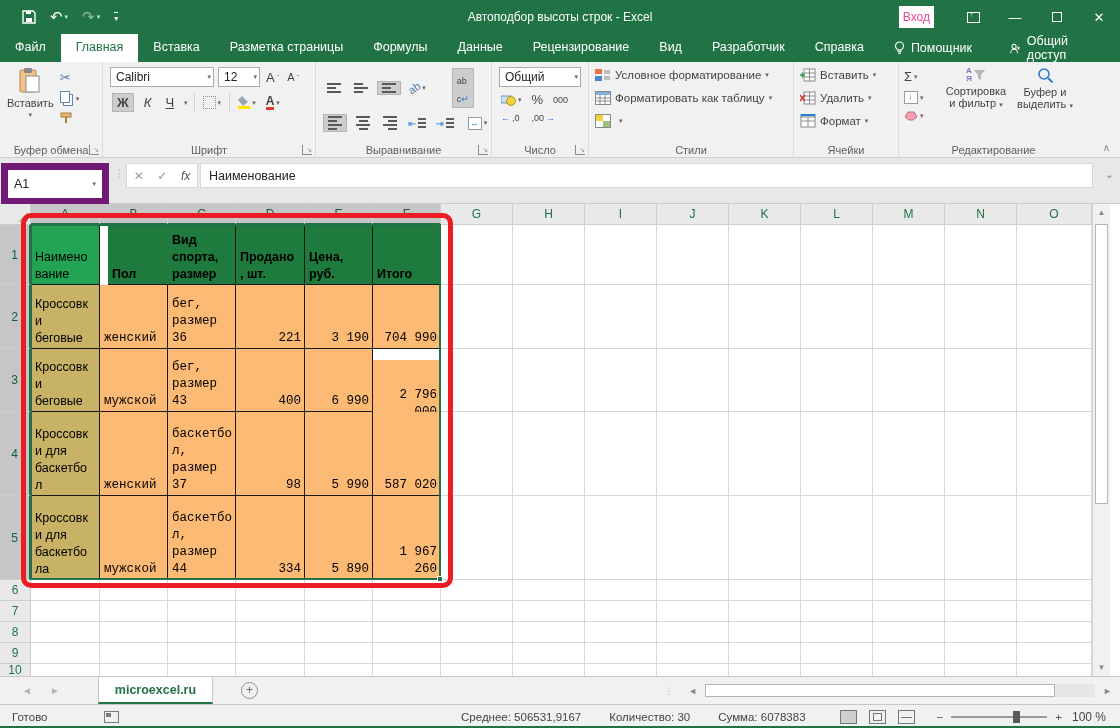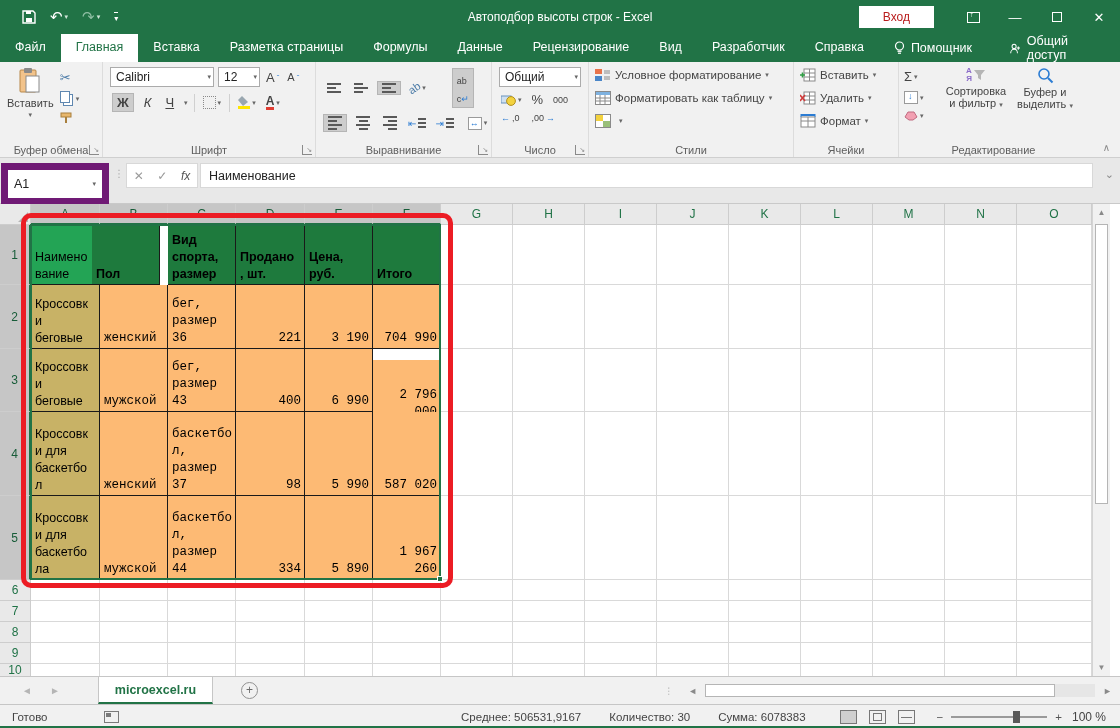--- a/index.html
+++ b/index.html
@@ -8,21 +8,21 @@
   .flex { display:flex; align-items:center; }
 
   
   #titlebar { position:absolute; left:0; top:0; width:1120px; height:34px; background:#217346; color:#fff; display:flex; align-items:center; }
   #qat { display:flex; align-items:center; gap:14px; padding-left:22px; }
   .qat-btn { display:flex; align-items:center; gap:2px; font-size:15px; color:#fff; }
   .qat-btn .dd { font-size:7px; color:#cfe6d8; }
   .qat-btn.dim { color:#8fbfa4; }
   #title-text { position:absolute; left:0; right:0; text-align:center; font-size:12px; color:#fff; pointer-events:none; }
   #win-controls { margin-left:auto; display:flex; align-items:center; height:100%; }
-  #signin-btn { background:#fff; color:#b91c1c; font-size:12px; padding:4px 24px; margin-right:18px; }
+  #signin-btn { background:#fff; color:#ec4899; font-size:12px; padding:4px 4px; margin-right:18px; }
   .winbtn { width:42px; height:100%; display:flex; align-items:center; justify-content:center; font-size:13px; color:#fff; }
   #maximize-icon { width:10px; height:10px; border:1px solid #fff; display:inline-block; }
   #ribbonopt-icon { width:13px; height:11px; border:1px solid #fff; position:relative; }
   #ribbonopt-icon::after { content:"↑"; position:absolute; left:2px; top:-3px; font-size:8px; }
 
   
   #tabrow { position:absolute; left:0; top:34px; width:1120px; height:28px; background:#217346; display:flex; align-items:stretch; font-size:12.5px; }
   .rtab { color:#fff; padding:6px 15px 0 15px; white-space:nowrap; }
   .rtab.active { background:#fff; color:#217346; }
   #assistant-tab { display:flex; align-items:center; gap:6px; color:#fff; padding:0 15px; }
@@ -513,21 +513,21 @@
     <div class="rh sel" style="left: 0px; top: 145px; width: 31px; height: 63px;">3</div>
     <div class="rh sel" style="left: 0px; top: 208px; width: 31px; height: 84px;">4</div>
     <div class="rh sel" style="left: 0px; top: 292px; width: 31px; height: 84px;">5</div>
     <div class="rh" style="left: 0px; top: 376px; width: 31px; height: 21px;">6</div>
     <div class="rh" style="left: 0px; top: 397px; width: 31px; height: 21px;">7</div>
     <div class="rh" style="left: 0px; top: 418px; width: 31px; height: 21px;">8</div>
     <div class="rh" style="left: 0px; top: 439px; width: 31px; height: 21px;">9</div>
     <div class="rh" style="left: 0px; top: 460px; width: 31px; height: 13px;">10</div>
     <div class="cl tbl bright" style="left: 31px; top: 21px; width: 69px; height: 60px;">Наимено
 вание</div>
-    <div class="cl tbl green" style="left: 92px; top: 21px; width: 68px; height: 60px;">Пол</div>
+    <div class="cl tbl green" style="left: 108px; top: 21px; width: 68px; height: 60px;">Пол</div>
     <div class="cl tbl green" style="left: 168px; top: 21px; width: 68px; height: 60px;">Вид
 спорта,
 размер</div>
     <div class="cl tbl green" style="left: 236px; top: 21px; width: 69px; height: 60px;">Продано
 , шт.</div>
     <div class="cl tbl green" style="left: 373px; top: 21px; width: 68px; height: 60px;">Итого</div>
     <div class="cl tbl green" style="left: 305px; top: 21px; width: 68px; height: 60px;">Цена,
 руб.</div>
     <div class="cl" style="left: 441px; top: 21px; width: 72px; height: 60px;"></div>
     <div class="cl" style="left: 513px; top: 21px; width: 72px; height: 60px;"></div>

